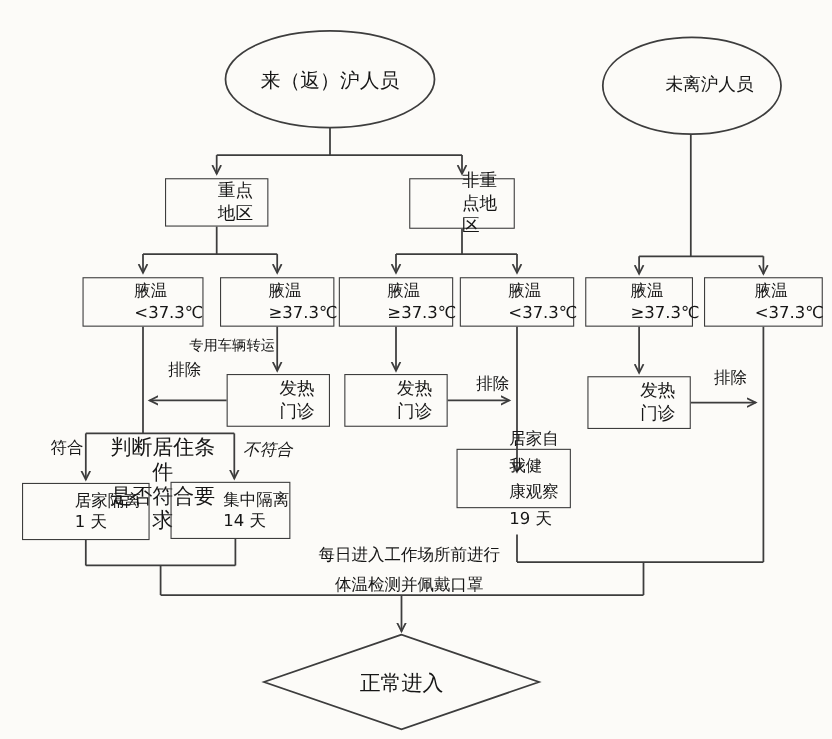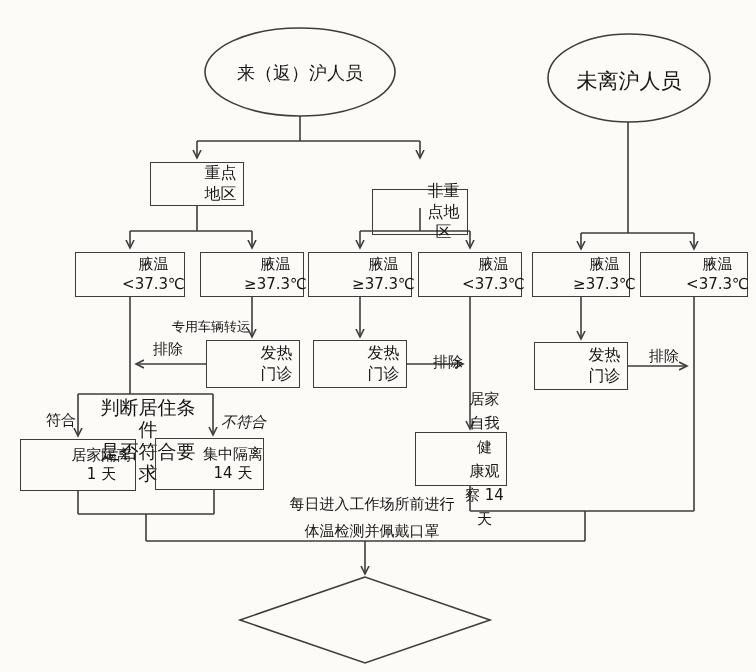--- a/index.html
+++ b/index.html
@@ -29,36 +29,34 @@
     stroke: var(--line);
     stroke-width: 1.6;
     fill: none;
   }
   .box {
     position: absolute;
     border: 1.6px solid var(--line);
     display: flex;
     align-items: center;
     justify-content: center;
-    text-align: center;
     font-size: 15px;
     color: var(--text);
     box-sizing: border-box;
     background: transparent;
     line-height: 1.3;
     padding-left: 47px;
   }
   .box.big { font-size: 16px; }
   .multiline { flex-direction: column; }
   .lbl {
     position: absolute;
     font-size: 15px;
     color: var(--text);
     white-space: nowrap;
-    margin-top: 13px;
   }
   .lbl.small { font-size: 13px; }
   .floating-text {
     position: absolute;
     text-align: center;
     color: var(--text);
   }
 </style>
 </head>
 <body>
@@ -120,25 +118,25 @@
       <line x1="146" y1="541" x2="585" y2="541"></line>
       <line x1="365" y1="541" x2="365" y2="574" marker-end="url(#arr)"></line>
 
       <line x1="470" y1="486" x2="470" y2="511"></line>
       <line x1="470" y1="511" x2="694" y2="511"></line>
       <line x1="585" y1="511" x2="585" y2="541"></line>
     </g>
   </svg>
 
   <div class="floating-text" style="left:210px;top:61px;width:180px;font-size:18px;">来（返）沪人员</div>
-  <div class="floating-text" style="left:549px;top:67px;width:160px;font-size:21px;">未离沪人员</div>
+  <div class="floating-text" style="left:549px;top:67px;width:160px;font-size:16px;padding-left:16px;">未离沪人员</div>
 
 
   <div class="box big" style="left:150px;top:162px;width:94px;height:44px;">重点地区</div>
-  <div class="box big" style="left:372px;top:162px;width:96px;height:46px;margin-top:27px;">非重点地区</div>
+  <div class="box big" style="left:372px;top:162px;width:96px;height:46px;">非重点地区</div>
 
   <div class="box" style="left:75px;top:252px;width:110px;height:45px;">腋温&lt;37.3℃</div>
   <div class="box" style="left:200px;top:252px;width:104px;height:45px;">腋温≥37.3℃</div>
   <div class="box" style="left:308px;top:252px;width:104px;height:45px;">腋温≥37.3℃</div>
   <div class="box" style="left:418px;top:252px;width:104px;height:45px;">腋温&lt;37.3℃</div>
   <div class="box" style="left:532px;top:252px;width:98px;height:45px;">腋温≥37.3℃</div>
   <div class="box" style="left:640px;top:252px;width:108px;height:45px;">腋温&lt;37.3℃</div>
 
   <div class="lbl small" style="left:172px;top:305px;">专用车辆转运</div>
   <div class="lbl" style="left:153px;top:327px;">排除</div>
@@ -152,24 +150,25 @@
   <div class="floating-text" style="left:97px;top:396px;width:102px;font-size:19px;line-height:22px;">
     <div>判断居住条件</div>
     <div>是否符合要求</div>
   </div>
   <div class="lbl" style="left:46px;top:398px;font-family:Liberation Serif, serif;">符合</div>
   <div class="lbl" style="left:221px;top:400px;font-style:italic;">不符合</div>
 
   <div class="box" style="left:20px;top:439px;width:116px;height:52px;">居家隔离 1 天</div>
   <div class="box" style="left:155px;top:438px;width:109px;height:52px;">集中隔离 14 天</div>
 
-  <div class="box multiline" style="left:415px;top:432px;width:92px;height:54px;line-height:24px;">
+  <div class="box multiline" style="left:415px;top:408px;width:104px;height:54px;line-height:24px;">
     <div>居家自我健</div>
-    <div>康观察 14 天</div>
+    <div>康观察 19 天</div>
   </div>
 
   <div class="floating-text" style="left:258px;top:491px;width:228px;font-size:15px;line-height:27px;">
     <div>每日进入工作场所前进行</div>
     <div>体温检测并佩戴口罩</div>
   </div>
 
+  <div class="floating-text" style="left:292px;top:608px;width:146px;font-size:19px;">正常进入</div>
 
 </div>
 
 </body></html>

